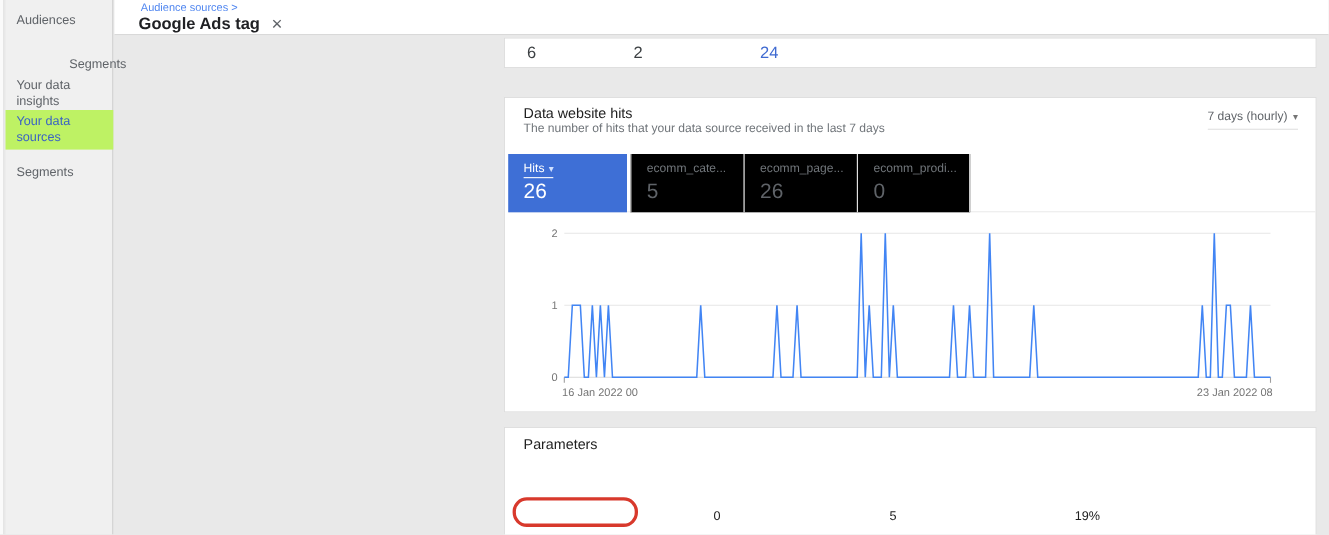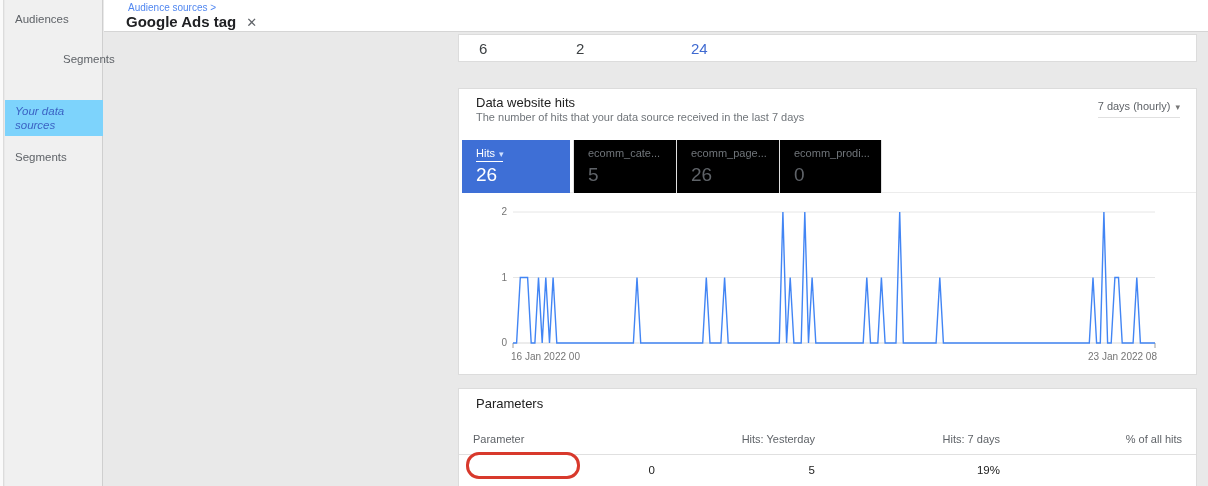--- a/index.html
+++ b/index.html
@@ -5,21 +5,21 @@
   * { margin:0; padding:0; box-sizing:border-box; }
   html,body { width:1208px; height:486px; overflow:hidden; }
   body { font-family:"Liberation Sans", sans-serif; background:#e9e9e9; position:relative; }
 
   
   .edge-strip { position:absolute; left:0; top:0; width:4px; height:486px; background:#fafafa; border-right:1px solid #dcdcdc; }
 
   
   .sidebar { position:absolute; left:5px; top:0; width:98px; height:486px; background:#f0f0f0; border-right:1px solid #cfcfcf; }
   .side-item { position:absolute; left:0; width:98px; padding:4px 8px 4px 10px; font-size:11.5px; line-height:14px; color:#5f6368; cursor:pointer; }
-  .side-item.sel { background:#7dd3fc; color:#3b63c4;font-style:italic; }
+  .side-item.sel { background:#bef264; color:#3b63c4; }
 
   
   .topband { position:absolute; left:104px; top:0; right:0; height:32px; background:#ffffff; border-bottom:1px solid #d5d5d5; }
   .crumb { position:absolute; left:24px; top:2px; font-size:10px; color:#5187f0; cursor:pointer; }
   .pagetitle { position:absolute; left:22px; top:13px; font-size:15px; font-weight:bold; color:#202124; }
   .closex { font-weight:normal; color:#5f6368; font-size:13px; margin-left:10px; cursor:pointer; }
 
   .card { position:absolute; background:#fff; border:1px solid #dcdcdc; }
   .card1 { left:458px; top:34px; width:739px; height:28px; }
   .card1 span { position:absolute; top:5px; font-size:15px; color:#3c4043; }
@@ -56,20 +56,21 @@
   .annotation { position:absolute; left:7px; top:63px; width:114px; height:27px; border:3px solid #d8392c; border-radius:13px; pointer-events:none; }
 </style>
 </head>
 <body>
 
 <div class="edge-strip"></div>
 
 <nav class="sidebar">
   <div class="side-item" style="top:8px;"><span>Audiences</span></div>
   <div class="side-item" style="top:48px;margin-left:48px;"><span>Segments</span></div>
+  <div class="side-item" style="top:67px;"><span>Your data insights</span></div>
   <div class="side-item sel" style="top:100px;"><span>Your data sources</span></div>
   <div class="side-item" style="top:146px;"><span>Segments</span></div>
 </nav>
 
 <header class="topband">
   <div class="crumb"><span>Audience sources &gt;</span></div>
   <div class="pagetitle"><span>Google Ads tag</span><span class="closex">✕</span></div>
 </header>
 
 <section class="card card1">
@@ -113,26 +114,20 @@
     <text x="12" y="142" text-anchor="end" font-size="10" fill="#757575">0</text>
     <text x="16" y="156" text-anchor="start" font-size="10" fill="#757575">16 Jan 2022 00</text>
     <text x="662" y="156" text-anchor="end" font-size="10" fill="#757575">23 Jan 2022 08</text>
     <polyline fill="none" stroke="#4285f4" stroke-width="1.4" points="18.0,139.0 21.6,139.0 25.3,73.5 28.9,73.5 32.6,73.5 36.2,139.0 39.9,139.0 43.5,73.5 47.2,139.0 50.8,73.5 54.5,139.0 58.1,73.5 61.8,139.0 65.4,139.0 69.1,139.0 72.7,139.0 76.4,139.0 80.0,139.0 83.7,139.0 87.3,139.0 91.0,139.0 94.6,139.0 98.3,139.0 101.9,139.0 105.5,139.0 109.2,139.0 112.8,139.0 116.5,139.0 120.1,139.0 123.8,139.0 127.4,139.0 131.1,139.0 134.7,139.0 138.4,139.0 142.0,73.5 145.7,139.0 149.3,139.0 153.0,139.0 156.6,139.0 160.3,139.0 163.9,139.0 167.6,139.0 171.2,139.0 174.9,139.0 178.5,139.0 182.1,139.0 185.8,139.0 189.4,139.0 193.1,139.0 196.7,139.0 200.4,139.0 204.0,139.0 207.7,139.0 211.3,73.5 215.0,139.0 218.6,139.0 222.3,139.0 225.9,139.0 229.6,73.5 233.2,139.0 236.9,139.0 240.5,139.0 244.2,139.0 247.8,139.0 251.5,139.0 255.1,139.0 258.8,139.0 262.4,139.0 266.0,139.0 269.7,139.0 273.3,139.0 277.0,139.0 280.6,139.0 284.3,139.0 287.9,8.0 291.6,139.0 295.2,73.5 298.9,139.0 302.5,139.0 306.2,139.0 309.8,8.0 313.5,139.0 317.1,73.5 320.8,139.0 324.4,139.0 328.1,139.0 331.7,139.0 335.4,139.0 339.0,139.0 342.6,139.0 346.3,139.0 349.9,139.0 353.6,139.0 357.2,139.0 360.9,139.0 364.5,139.0 368.2,139.0 371.8,73.5 375.5,139.0 379.1,139.0 382.8,139.0 386.4,73.5 390.1,139.0 393.7,139.0 397.4,139.0 401.0,139.0 404.7,8.0 408.3,139.0 412.0,139.0 415.6,139.0 419.3,139.0 422.9,139.0 426.5,139.0 430.2,139.0 433.8,139.0 437.5,139.0 441.1,139.0 444.8,73.5 448.4,139.0 452.1,139.0 455.7,139.0 459.4,139.0 463.0,139.0 466.7,139.0 470.3,139.0 474.0,139.0 477.6,139.0 481.3,139.0 484.9,139.0 488.6,139.0 492.2,139.0 495.9,139.0 499.5,139.0 503.1,139.0 506.8,139.0 510.4,139.0 514.1,139.0 517.7,139.0 521.4,139.0 525.0,139.0 528.7,139.0 532.3,139.0 536.0,139.0 539.6,139.0 543.3,139.0 546.9,139.0 550.6,139.0 554.2,139.0 557.9,139.0 561.5,139.0 565.2,139.0 568.8,139.0 572.5,139.0 576.1,139.0 579.8,139.0 583.4,139.0 587.0,139.0 590.7,139.0 594.3,139.0 598.0,73.5 601.6,139.0 605.3,139.0 608.9,8.0 612.6,139.0 616.2,139.0 619.9,73.5 623.5,73.5 627.2,139.0 630.8,139.0 634.5,139.0 638.1,139.0 641.8,73.5 645.4,139.0 649.1,139.0 652.7,139.0 656.4,139.0 660.0,139.0"></polyline>
   </svg>
 </section>
 
 <section class="card card3">
   <div class="sec-title" style="top:7px;">Parameters</div>
 
-  <div class="phead">
-    <span>Parameter</span>
-    <span>Hits: Yesterday</span>
-    <span>Hits: 7 days</span>
-    <span>% of all hits</span>
-  </div>
 
   <div class="prow">
     <span>0</span>
     <span>5</span>
     <span>19%</span>
   </div>
   <div class="annotation"></div>
 </section>
 
 </body></html>

